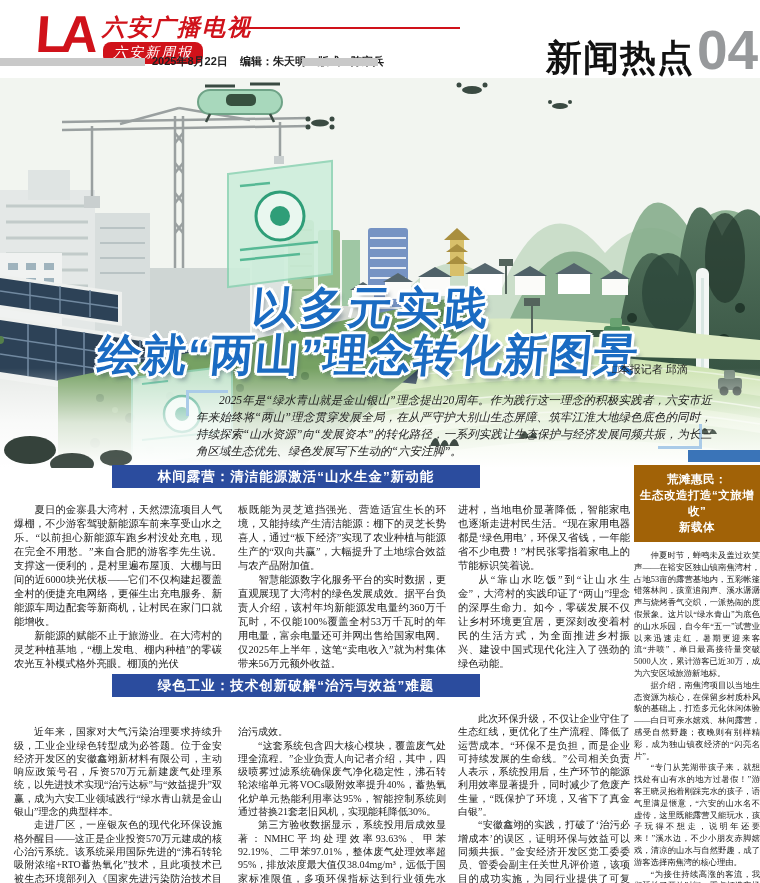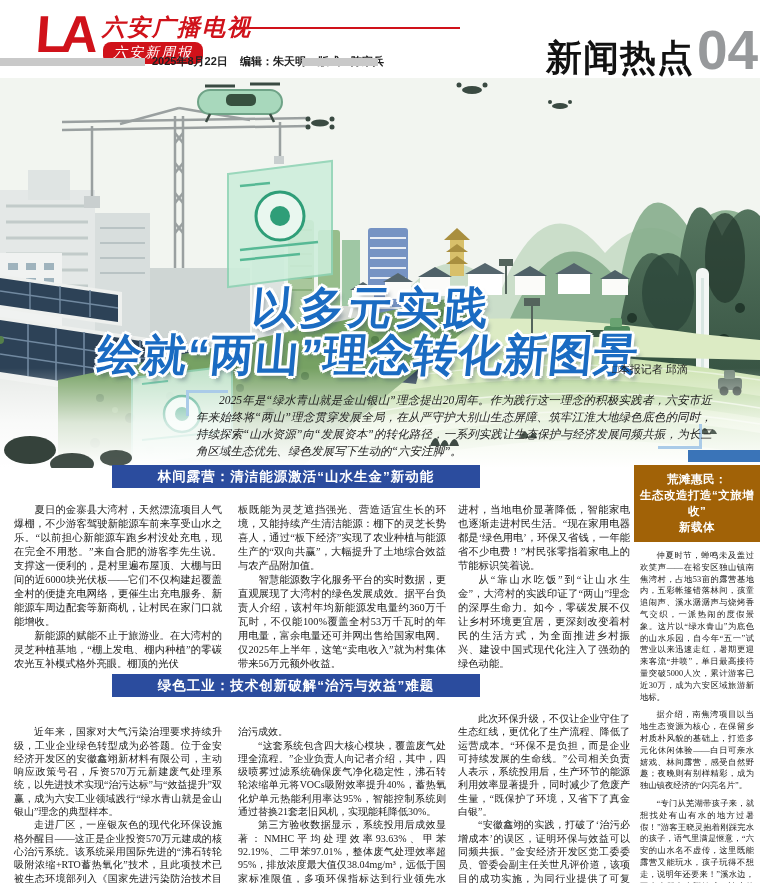--- a/index.html
+++ b/index.html
@@ -64,21 +64,21 @@
   .row2{font-size:10px;line-height:13.3px;}
   .row2 .c1{width:208px;margin-right:16px;}
   .row2 .c2{width:208px;margin-right:12px;}
   .row2 .c3{width:172px;}
   
   .sidebar{position:absolute;top:465px;left:634px;width:126px;height:418px;overflow:hidden;}
   .sb-head{background:#a16207;color:#fff;text-align:center;padding:6px 2px 7px 2px;
         font-family:"Liberation Sans","DejaVu Sans",sans-serif;font-weight:700;
         font-size:11.5px;line-height:16px;letter-spacing:.5px;}
   .sb-text{margin-top:8px;font-size:8.3px;line-height:11.8px;text-align:justify;}
-  .sb-text p{margin:6px;text-indent:2em;}
+  .sb-text p{margin:0;text-indent:2em;}
 </style>
 </head>
 <body>
 
 <div id="page">
 
   <div class="masthead">
     <div class="logo-mono">LA</div>
     <div class="logo-word">六安广播电视</div>
     <div class="logo-badge">六安新周报</div>

